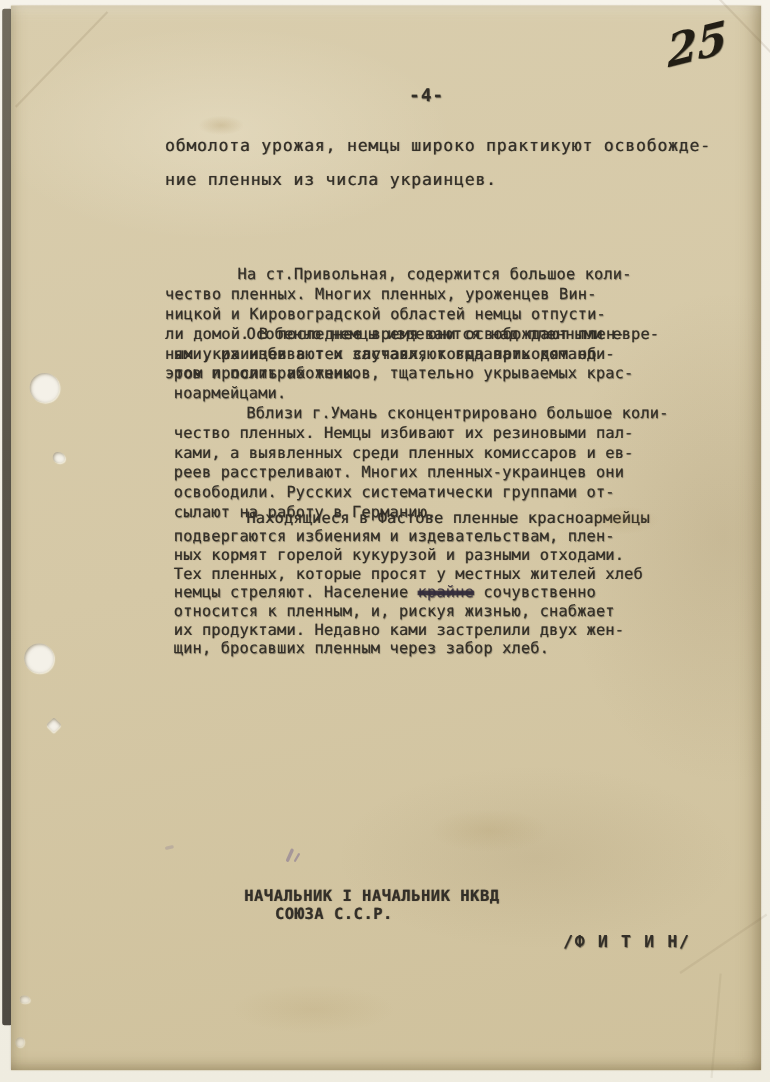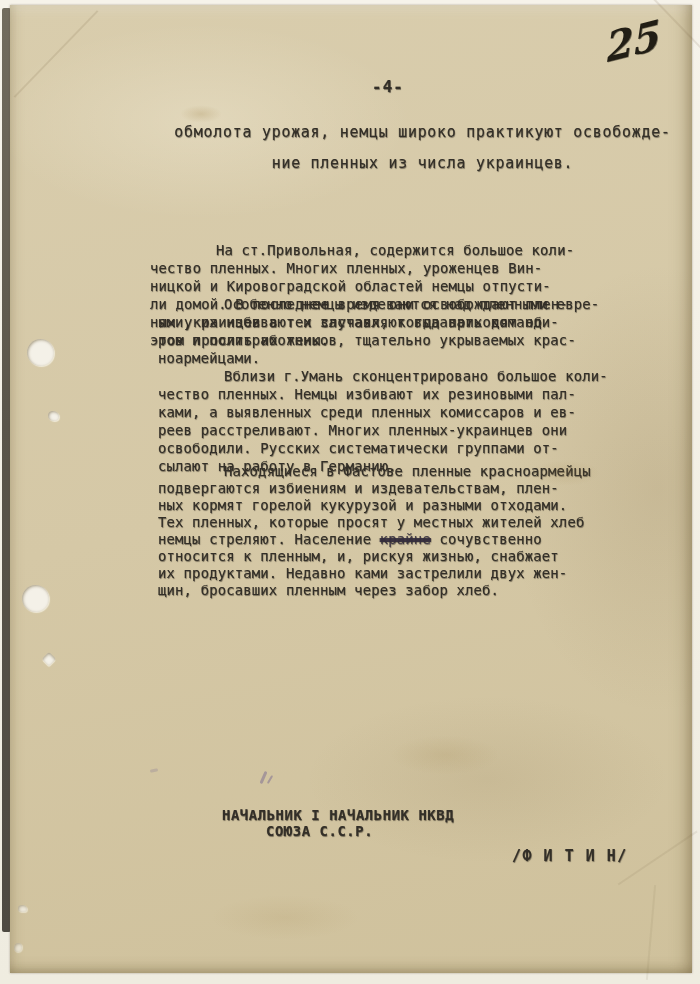--- a/index.html
+++ b/index.html
@@ -91,21 +91,21 @@
 <div class="scan">
 
   <div class="scanner-edge-left"></div>
 
   <div class="paper">
 
     <div class="handwritten">25</div>
 
     <div class="tw page-num" style="left:362px; top:72px;">-4-</div>
 
-    <div class="tw p1" style="left:140px; top:112px;text-align:center;">обмолота урожая, немцы широко практикуют освобожде-
+    <div class="tw p1" style="left:140px; top:112px;">обмолота урожая, немцы широко практикуют освобожде-
 ние пленных из числа украинцев.</div>
 
     <div class="tw body-size p-mid" style="left:140px; top:188px;margin-top:48px;">На ст.Привольная, содержится большое коли-
 чество пленных. Многих пленных, уроженцев Вин-
 ницкой и Кировоградской областей немцы отпусти-
 ли домой. В последнее время они освобождают плен-
 ных украинцев в тех случаях, когда приходят об
 этом просить их жены.</div>
 
     <div class="tw body-size p-mid" style="left:148px; top:290px;">Особенно немцы издеваются над пленными евре-
@@ -124,21 +124,21 @@
 подвергаются избиениям и издевательствам, плен-
 ных кормят горелой кукурузой и разными отходами.
 Тех пленных, которые просят у местных жителей хлеб
 немцы стреляют. Население </span><s class="struck">крайне</s><span> сочувственно
 относится к пленным, и, рискуя жизнью, снабжает
 их продуктами. Недавно ками застрелили двух жен-
 щин, бросавших пленным через забор хлеб.</span></div>
 
 
     <div class="tw sig" style="left:212px; top:802px;">НАЧАЛЬНИК I НАЧАЛЬНИК НКВД</div>
-    <div class="tw sig" style="left:240px; top:818px;margin-left:16px;">СОЮЗА С.С.Р.</div>
+    <div class="tw sig" style="left:240px; top:818px;">СОЮЗА С.С.Р.</div>
     <div class="tw sig-name" style="left:466px; top:842px;margin-left:36px;">/Ф И Т И Н/</div>
 
     <div class="hole" style="left:17px; top:334px; width:27px; height:27px;"></div>
     <div class="hole" style="left:38px; top:406px; width:11px; height:10px; border-radius:40% 55% 45% 50%;"></div>
     <div class="hole" style="left:12px; top:580px; width:27px; height:27px;"></div>
     <div class="hole" style="left:34px; top:649px; width:10px; height:10px; border-radius:20%; transform:rotate(45deg);"></div>
     <div class="hole" style="left:8px; top:900px; width:9px; height:7px; border-radius:45% 55% 50% 40%; opacity:.8;"></div>
     <div class="hole" style="left:4px; top:938px; width:8px; height:9px; border-radius:50% 40% 55% 45%; opacity:.7;"></div>
 
     <div class="crease" style="left:-14px; top:48px; width:120px; height:2px; transform:rotate(-46deg); opacity:.5;"></div>

